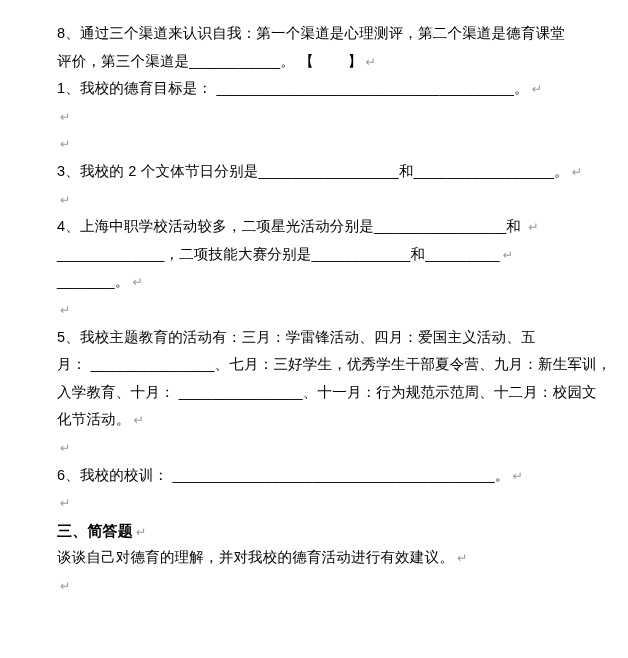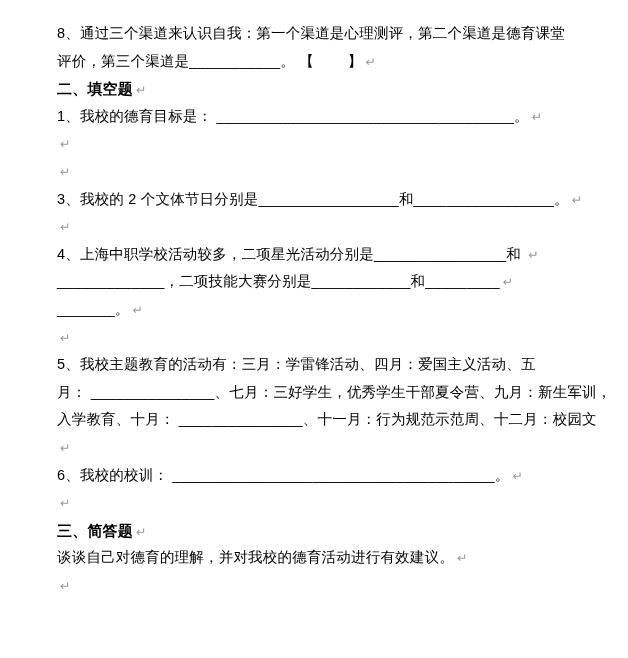--- a/index.html
+++ b/index.html
@@ -45,21 +45,20 @@
 </head>
 <body>
 
 <div class="page">
 
   <div class="line"><span class="txt">8、通过三个渠道来认识自我：第一个渠道是心理测评，第二个渠道是德育课堂</span><span class="mark"></span></div>
 
   <div class="line"><span class="txt">评价，第三个渠道是___________。 【        】</span><span class="mark">↵</span></div>
 
 
-  <div class="line bold"><span class="txt">二、填空题</span><span class="mark">↵</span></div>
 
   <div class="line"><span class="txt">1、我校的德育目标是： ____________________________________。</span><span class="mark">↵</span></div>
 
   <div class="line"><span class="txt"></span><span class="mark">↵</span></div>
 
 
   <div class="line"><span class="txt"></span><span class="mark">↵</span></div>
 
   <div class="line"><span class="txt">3、我校的 2 个文体节日分别是_________________和_________________。</span><span class="mark">↵</span></div>
 
@@ -72,20 +71,21 @@
   <div class="line"><span class="txt">_______。</span><span class="mark">↵</span></div>
 
   <div class="line"><span class="txt"></span><span class="mark">↵</span></div>
 
   <div class="line"><span class="txt">5、我校主题教育的活动有：三月：学雷锋活动、四月：爱国主义活动、五</span><span class="mark"></span></div>
 
   <div class="line"><span class="txt">月： _______________、七月：三好学生，优秀学生干部夏令营、九月：新生军训，</span><span class="mark"></span></div>
 
   <div class="line"><span class="txt">入学教育、十月： _______________、十一月：行为规范示范周、十二月：校园文</span><span class="mark"></span></div>
 
+  <div class="line"><span class="txt">化节活动。</span><span class="mark">↵</span></div>
 
   <div class="line"><span class="txt"></span><span class="mark">↵</span></div>
 
   <div class="line"><span class="txt">6、我校的校训： _______________________________________。</span><span class="mark">↵</span></div>
 
   <div class="line"><span class="txt"></span><span class="mark">↵</span></div>
 
   <div class="line bold"><span class="txt">三、简答题</span><span class="mark">↵</span></div>
 
   <div class="line"><span class="txt">谈谈自己对德育的理解，并对我校的德育活动进行有效建议。</span><span class="mark">↵</span></div>

